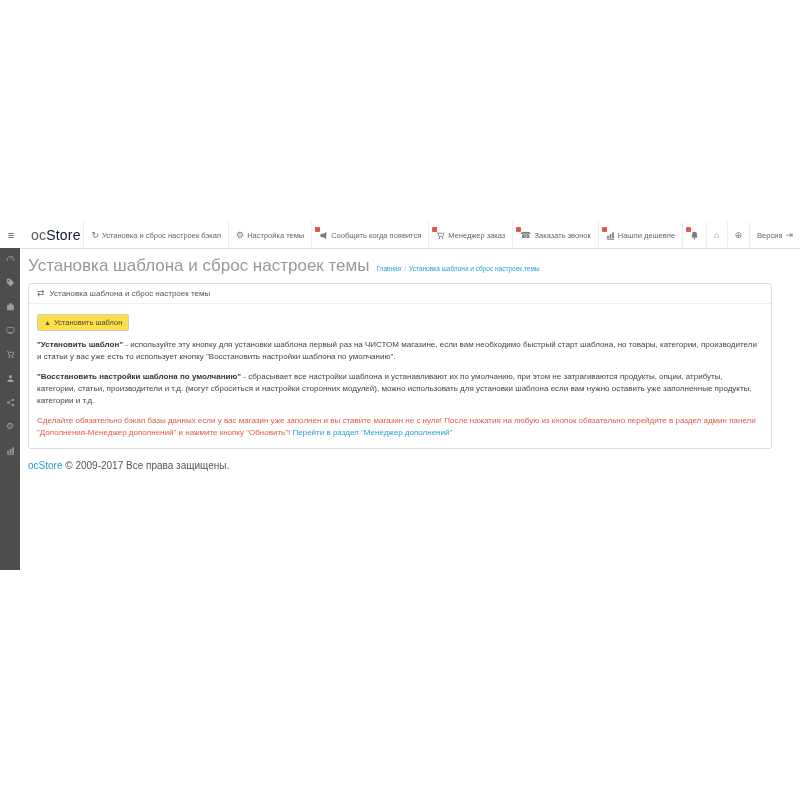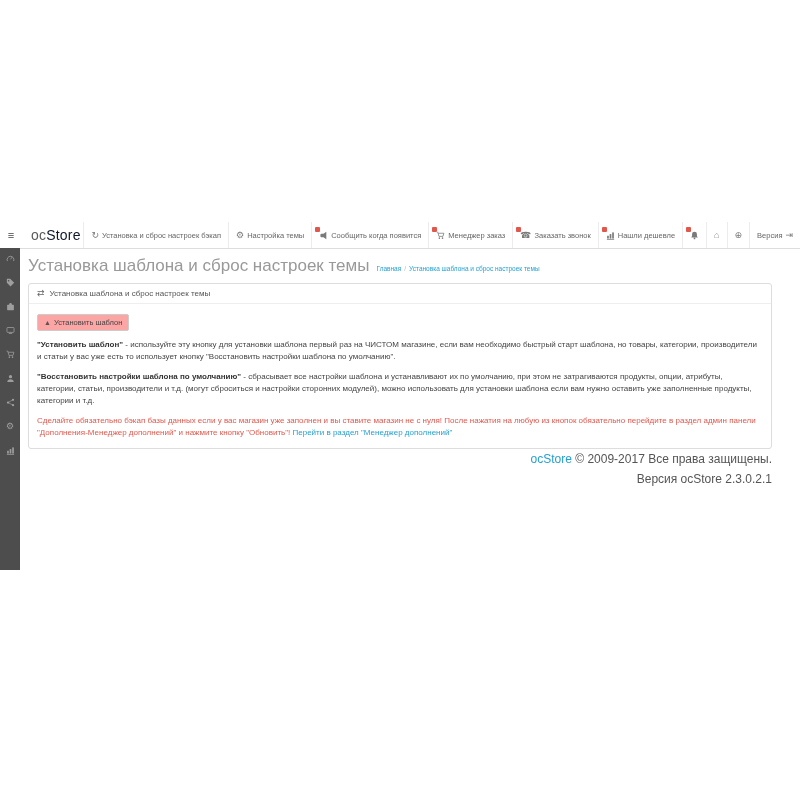--- a/index.html
+++ b/index.html
@@ -33,28 +33,28 @@
   h1{font-size:17px;font-weight:400;color:#999;margin:0;line-height:1.2;}
   .breadcrumb{font-size:6.5px;color:#9a9a9a;margin-left:7px;white-space:nowrap;}
   .breadcrumb a{color:#23a1d1;text-decoration:none;}
   .breadcrumb .sep{margin:0 3px;color:#bbb;}
   .panel{margin-top:7px;border:1px solid #ddd;border-radius:3px;background:#fff;}
   .panel-h{display:flex;align-items:center;gap:5px;padding:5px 8px;border-bottom:1px solid #eee;
     font-size:8px;color:#555;}
   .panel-h .g{font-size:9px;color:#666;line-height:1;}
   .panel-b{padding:7px 8px 9px 8px;}
   .btn{display:inline-flex;align-items:center;gap:3px;border:1px solid #ccc;border-radius:2px;
-    background:#fca5a5;padding:3px 6px;font-size:7.5px;color:#444;margin-right:3px;cursor:pointer;}
+    background:#fde047;padding:3px 6px;font-size:7.5px;color:#444;margin-right:3px;cursor:pointer;}
   .btn .g{font-size:7px;color:#555;line-height:1;}
   .panel-b p{font-size:8px;color:#444;line-height:1.5;margin:8px 0 0 0;}
   .panel-b p b{color:#333;}
   p.warn{color:#e2574c;}
   p.warn a{color:#23a1d1;text-decoration:none;}
   
-  .footer{margin-top:1px;text-align:right;font-size:12px;color:#555;line-height:1.6;}
+  .footer{margin-top:9px;text-align:left;font-size:10px;color:#555;line-height:1.6;}
   .footer a{color:#23a1d1;text-decoration:none;}
 </style>
 </head>
 <body>
 
 <svg width="0" height="0" style="position:absolute" aria-hidden="true">
   <symbol id="i-bullhorn" viewBox="0 0 16 16">
       <path fill="currentColor" d="M13 1.5v13l-5-3.2H4.5a2 2 0 0 1-2-2V6.7a2 2 0 0 1 2-2H8l5-3.2z"></path>
     </symbol>
   <symbol id="i-cart" viewBox="0 0 16 16">
@@ -235,17 +235,16 @@
         <p><b>"Установить шаблон"</b><span> - используйте эту кнопку для установки шаблона первый раз на ЧИСТОМ магазине, если вам необходимо быстрый старт шаблона, но товары, категории, производители и статьи у вас уже есть то использует кнопку "Восстановить настройки шаблона по умолчанию".</span></p>
 
         <p><b>"Восстановить настройки шаблона по умолчанию"</b><span> - сбрасывает все настройки шаблона и устанавливают их по умолчанию, при этом не затрагиваются продукты, опции, атрибуты, категории, статьи, производители и т.д. (могут сброситься и настройки сторонних модулей), можно использовать для установки шаблона если вам нужно оставить уже заполненные продукты, категории и т.д.</span></p>
 
         <p class="warn"><span>Сделайте обязательно бэкап базы данных если у вас магазин уже заполнен и вы ставите магазин не с нуля! После нажатия на любую из кнопок обязательно перейдите в раздел админ панели "Дополнения-Менеджер дополнений" и нажмите кнопку "Обновить"! </span><a href="#">Перейти в раздел "Менеджер дополнений"</a></p>
       </div>
     </div>
 
     <div class="footer">
       <div><a href="#">ocStore</a><span> © 2009-2017 Все права защищены.</span></div>
-      <div>Версия ocStore 2.3.0.2.1</div>
     </div>
 
   </div>
 </div>
 
 </body></html>

